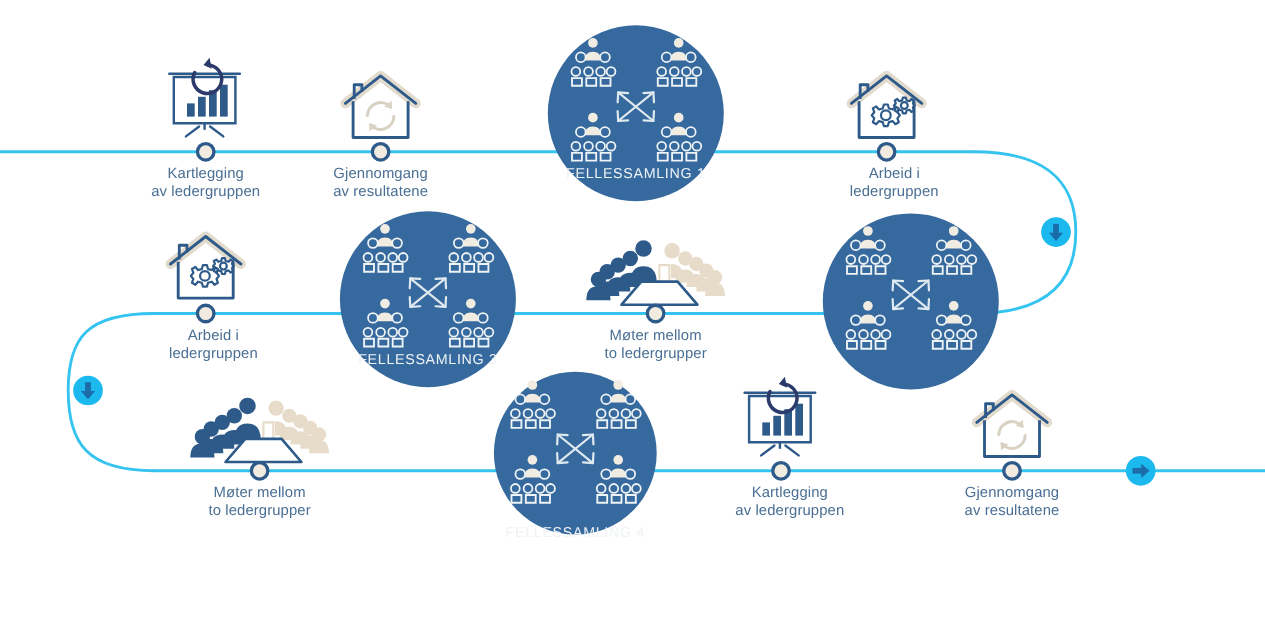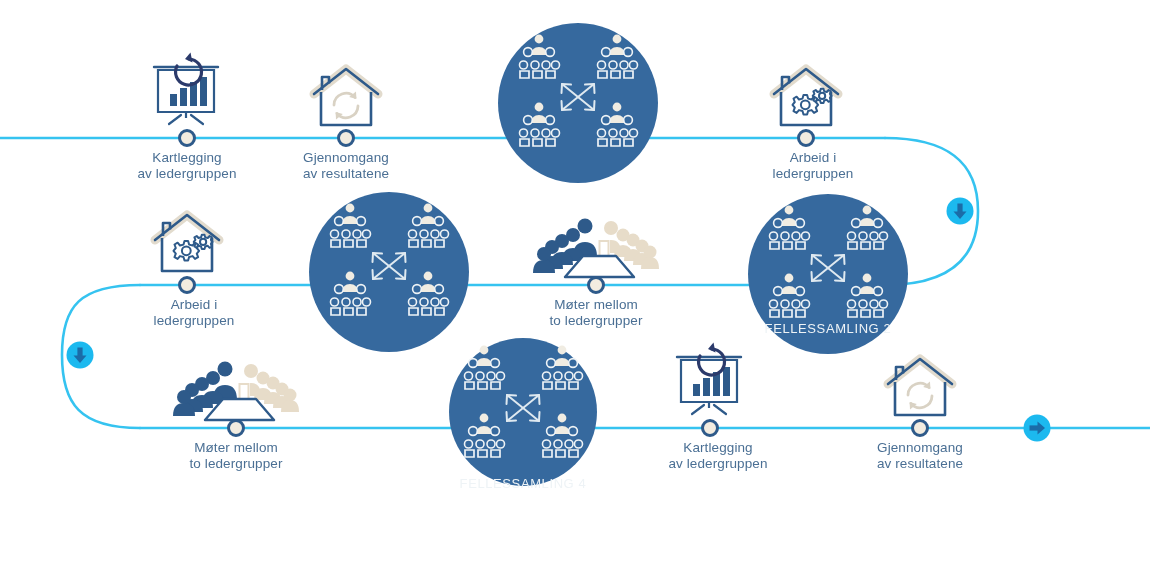--- a/index.html
+++ b/index.html
@@ -223,16 +223,17 @@
 ledergruppen</div>
   <div class="milestone-label" style="left:596px;top:297px;width:180px;">Møter mellom
 to ledergrupper</div>
   <div class="milestone-label" style="left:236px;top:440px;width:180px;">Møter mellom
 to ledergrupper</div>
   <div class="milestone-label" style="left:718px;top:440px;width:180px;">Kartlegging
 av ledergruppen</div>
   <div class="milestone-label" style="left:920px;top:440px;width:180px;">Gjennomgang
 av resultatene</div>
 
-  <div class="circle-label" style="left:828px;top:321px;width:180px;">FELLESSAMLING 2</div>
+  <div class="circle-label" style="left:578px;top:150px;width:180px;">FELLESSAMLING 1</div>
+  <div class="circle-label" style="left:389px;top:319px;width:180px;">FELLESSAMLING 3</div>
   <div class="circle-label" style="left:523px;top:476px;width:180px;">FELLESSAMLING 4</div>
 
 </div>
 
 </body></html>

